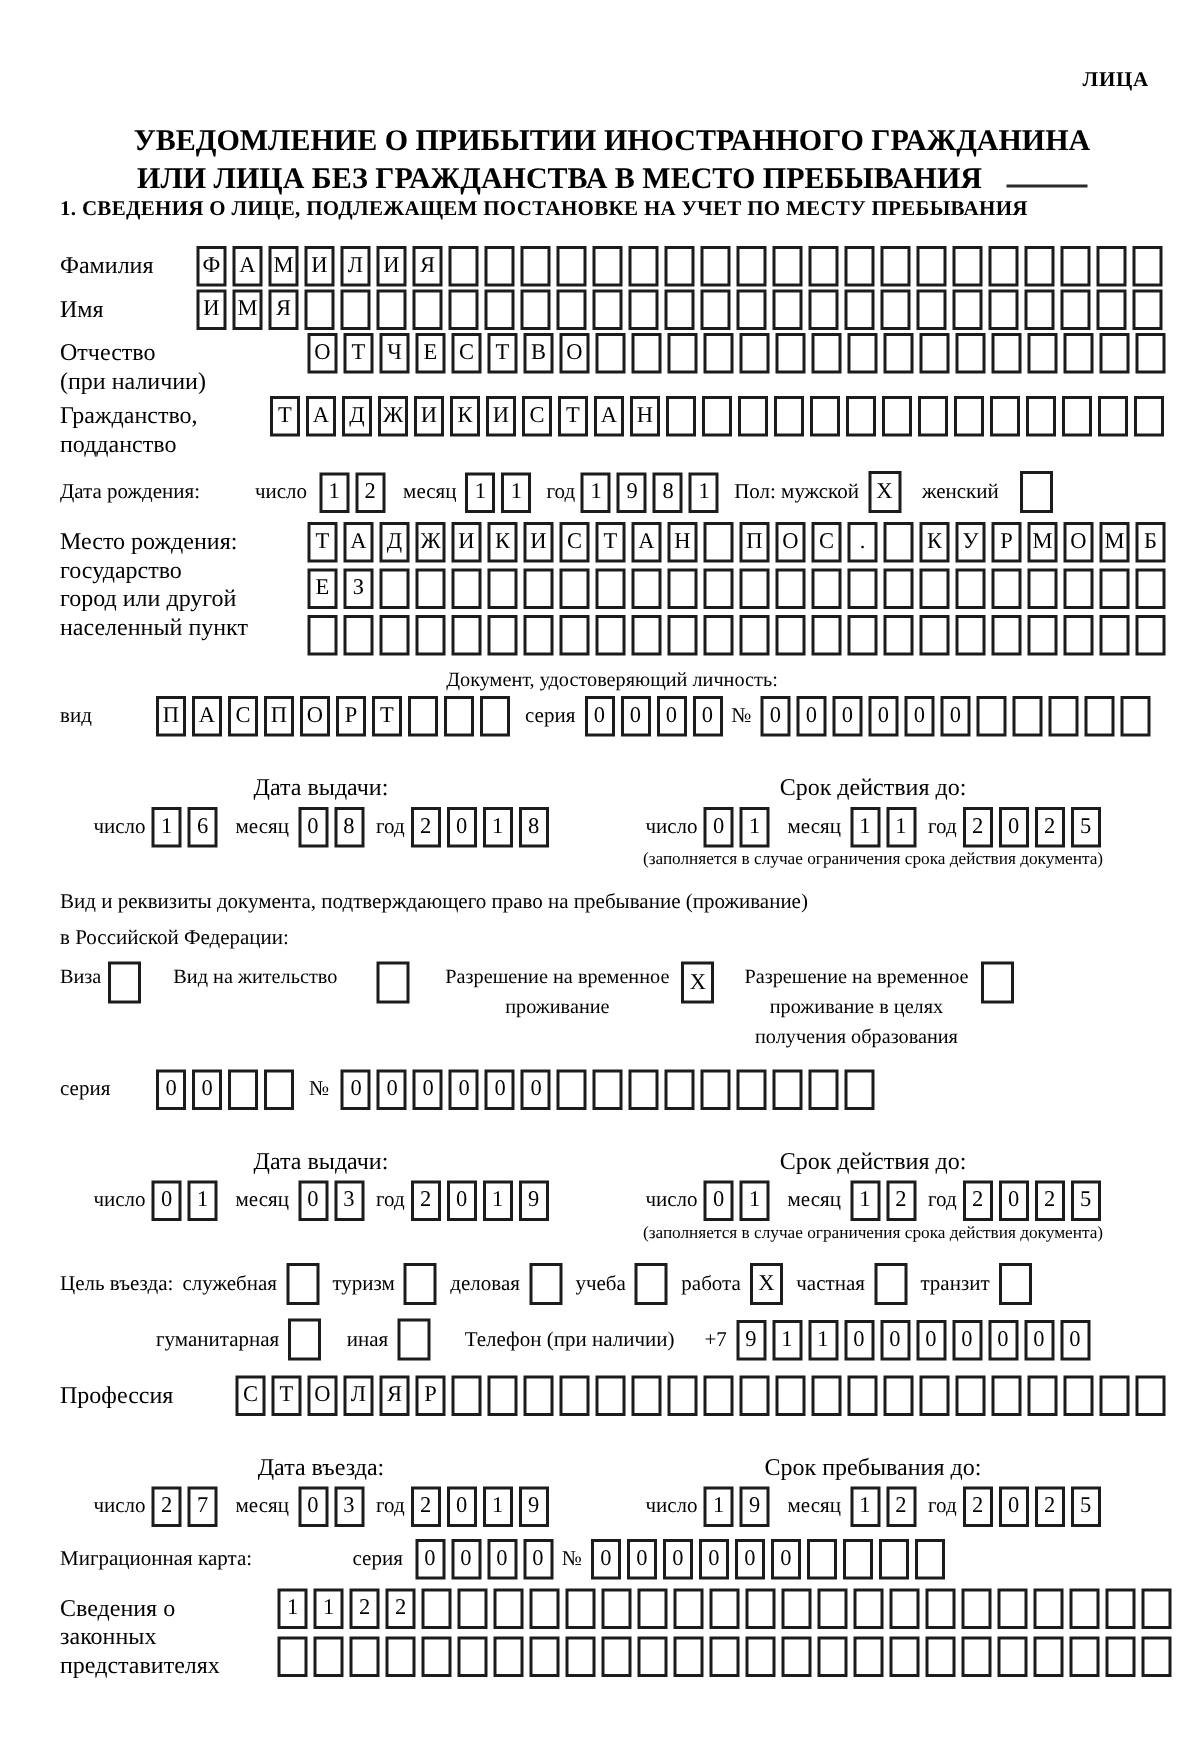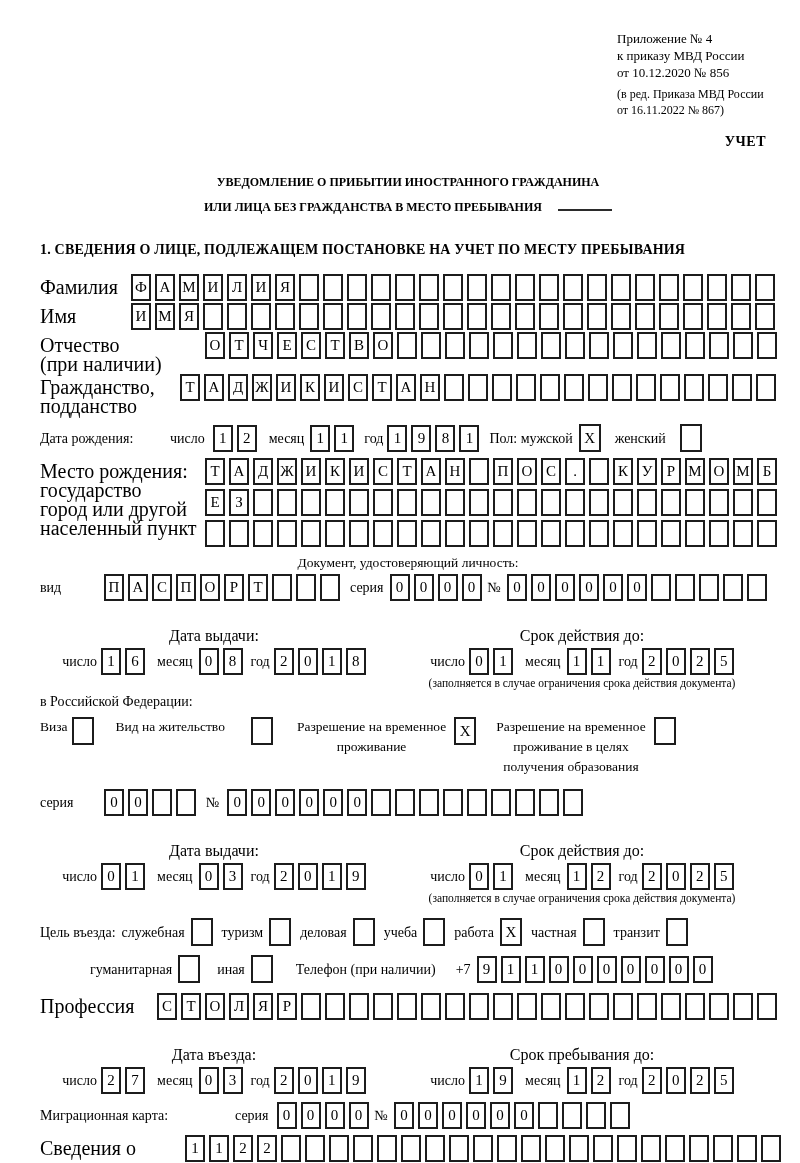--- a/index.html
+++ b/index.html
@@ -7,28 +7,28 @@
        font-family:"Liberation Serif","DejaVu Serif",serif;}
   .page{padding:30px 24px 0 40px;width:736px;box-sizing:content-box;}
 
   
   .ref{margin-left:577px;font-size:13px;line-height:17px;}
   .ref .small{font-size:12px;line-height:16px;}
   .ref .gap-top{margin-top:5px;}
   .forma{margin-top:16px;padding-right:10px;text-align:right;font-weight:bold;font-size:14px;letter-spacing:.5px;}
 
   
-  .title{margin-top:20px;text-align:center;font-weight:bold;font-size:12px;line-height:25px;}
+  .title{margin-top:20px;text-align:center;font-weight:bold;font-size:20px;line-height:25px;}
   .title-blank{display:inline-block;width:54px;border-bottom:2px solid #2b2b2b;height:14px;margin-left:16px;}
 
-  .sec-heading{margin-top:22px;font-weight:bold;font-size:14px;letter-spacing:.2px;}
+  .sec-heading{font-weight:bold;font-size:14px;letter-spacing:.2px;}
 
   
   .row{display:flex;align-items:flex-start;margin-top:5px;}
-  .flabel{flex:0 0 auto;font-size:20px;line-height:19px;padding-top:4px;}
+  .flabel{flex:0 0 auto;font-size:16px;line-height:19px;padding-top:4px;}
   .w{font-size:14px;line-height:27px;white-space:nowrap;}
   .w91{width:91px;}  .w165{width:165px;} .w140{width:140px;}
   .w70{width:64px;}  .w117{width:117px;} .w195{width:195px;} .w145{width:145px;}
   .cells{display:inline-flex;gap:4px;flex:0 0 auto;}
   .cell{box-sizing:border-box;flex:0 0 auto;width:20px;height:27px;border:2px solid #1c1c1c;
         display:inline-flex;align-items:center;justify-content:center;font-size:15px;}
   .cbox{box-sizing:border-box;flex:0 0 auto;width:22px;height:28px;border:2px solid #1c1c1c;
         display:inline-flex;align-items:center;justify-content:center;font-size:15px;}
   .stack{display:flex;flex-direction:column;gap:4px;}
 
@@ -50,36 +50,29 @@
   
   .cb-row{display:flex;align-items:flex-start;margin-top:4px;}
   .cb-item{display:flex;align-items:flex-start;}
   .cb-label{font-size:13.5px;line-height:20px;}
   .cb-label.multi{text-align:center;}
   .cb-item .cbox{margin-left:8px;}
 
   .purpose-row{display:flex;align-items:center;margin-top:14px;}
   .purpose-row .w{margin-right:6px;}
   .purpose-row .cbox{margin-right:9px;}
-  .purpose2{margin-left:50px;margin-top:9px;}
+  .purpose2{margin-left:64px;margin-top:9px;}
 </style>
 </head>
 <body>
 
 <div class="page">
 
-  <div class="ref">
-    <div>Приложение № 4</div>
-    <div>к приказу МВД России</div>
-    <div>от 10.12.2020 № 856</div>
-    <div class="small gap-top">(в ред. Приказа МВД России</div>
-    <div class="small">от 16.11.2022 № 867)</div>
-  </div>
-
-  <div class="forma">УЧЕТ</div>
+
+  <div class="forma">ЛИЦА</div>
 
   <div class="title">
     <div>УВЕДОМЛЕНИЕ О ПРИБЫТИИ ИНОСТРАННОГО ГРАЖДАНИНА</div>
     <div>
       <span>ИЛИ ЛИЦА БЕЗ ГРАЖДАНСТВА В МЕСТО ПРЕБЫВАНИЯ</span><span class="title-blank"></span>
     </div>
   </div>
 
   <div class="sec-heading">1. СВЕДЕНИЯ О ЛИЦЕ, ПОДЛЕЖАЩЕМ ПОСТАНОВКЕ НА УЧЕТ ПО МЕСТУ ПРЕБЫВАНИЯ</div>
 
@@ -410,20 +403,21 @@
             <span class="cell">2</span>
             <span class="cell">0</span>
             <span class="cell">2</span>
             <span class="cell">5</span>
           </span>
       </div>
       <div class="dp-note">(заполняется в случае ограничения срока действия документа)</div>
     </div>
   </div>
 
+  <div class="intro">Вид и реквизиты документа, подтверждающего право на пребывание (проживание)</div>
   <div class="intro" style="margin-top:2px;">в Российской Федерации:</div>
 
   <div class="cb-row">
     <div class="cb-item">
       <span class="cb-label">Виза</span>
       <span class="cbox" style="margin-left:4px;"></span>
     </div>
     <div class="cb-item" style="margin-left:22px;">
       <span class="cb-label">Вид на жительство</span>
       <span class="cbox" style="margin-left:26px;"></span>

